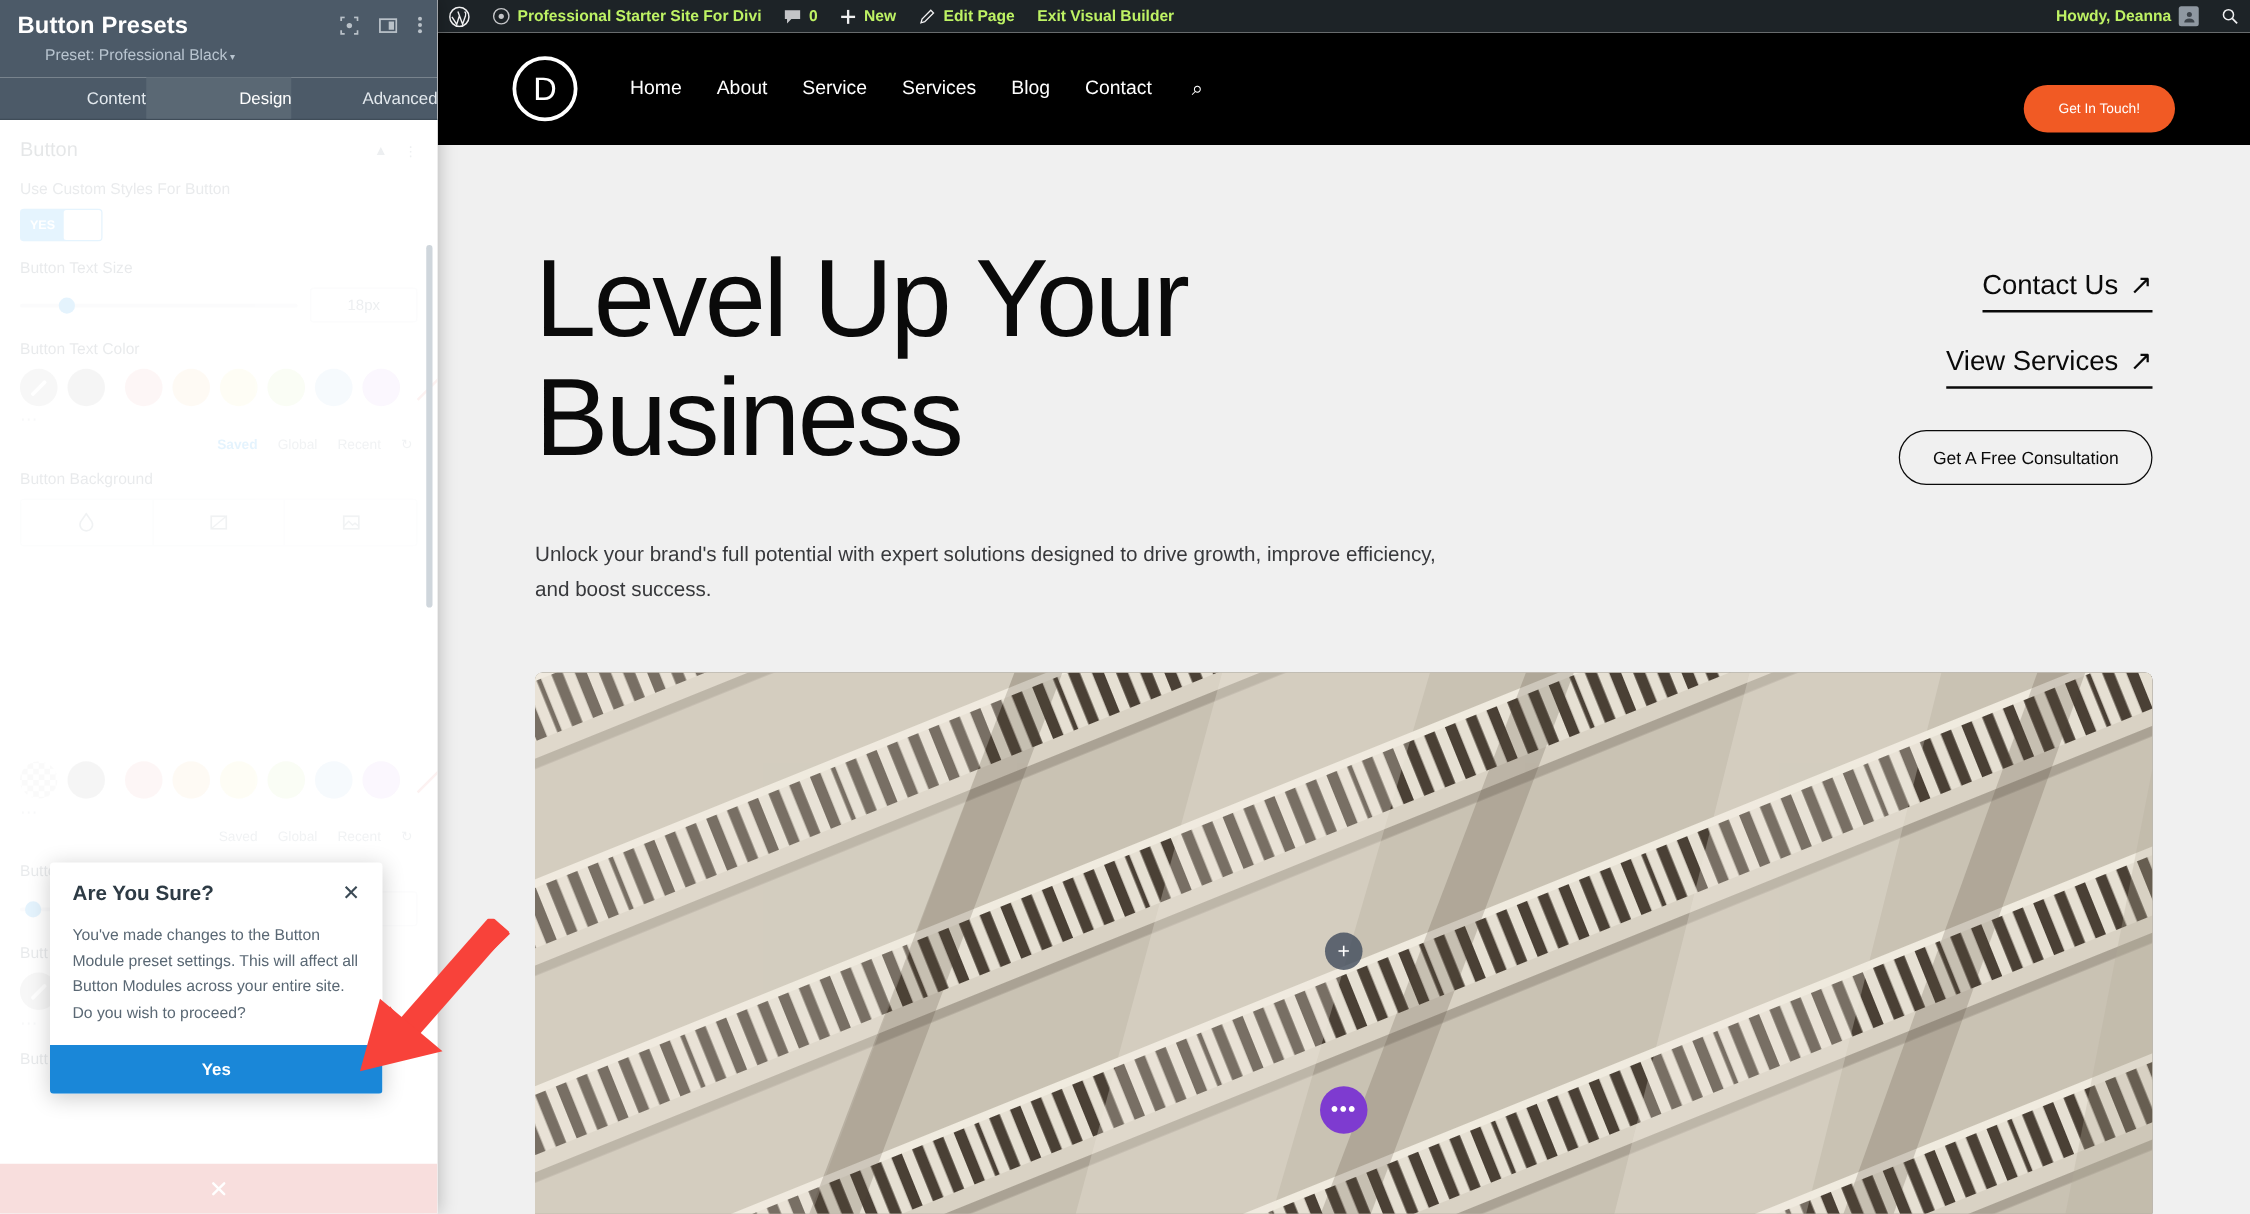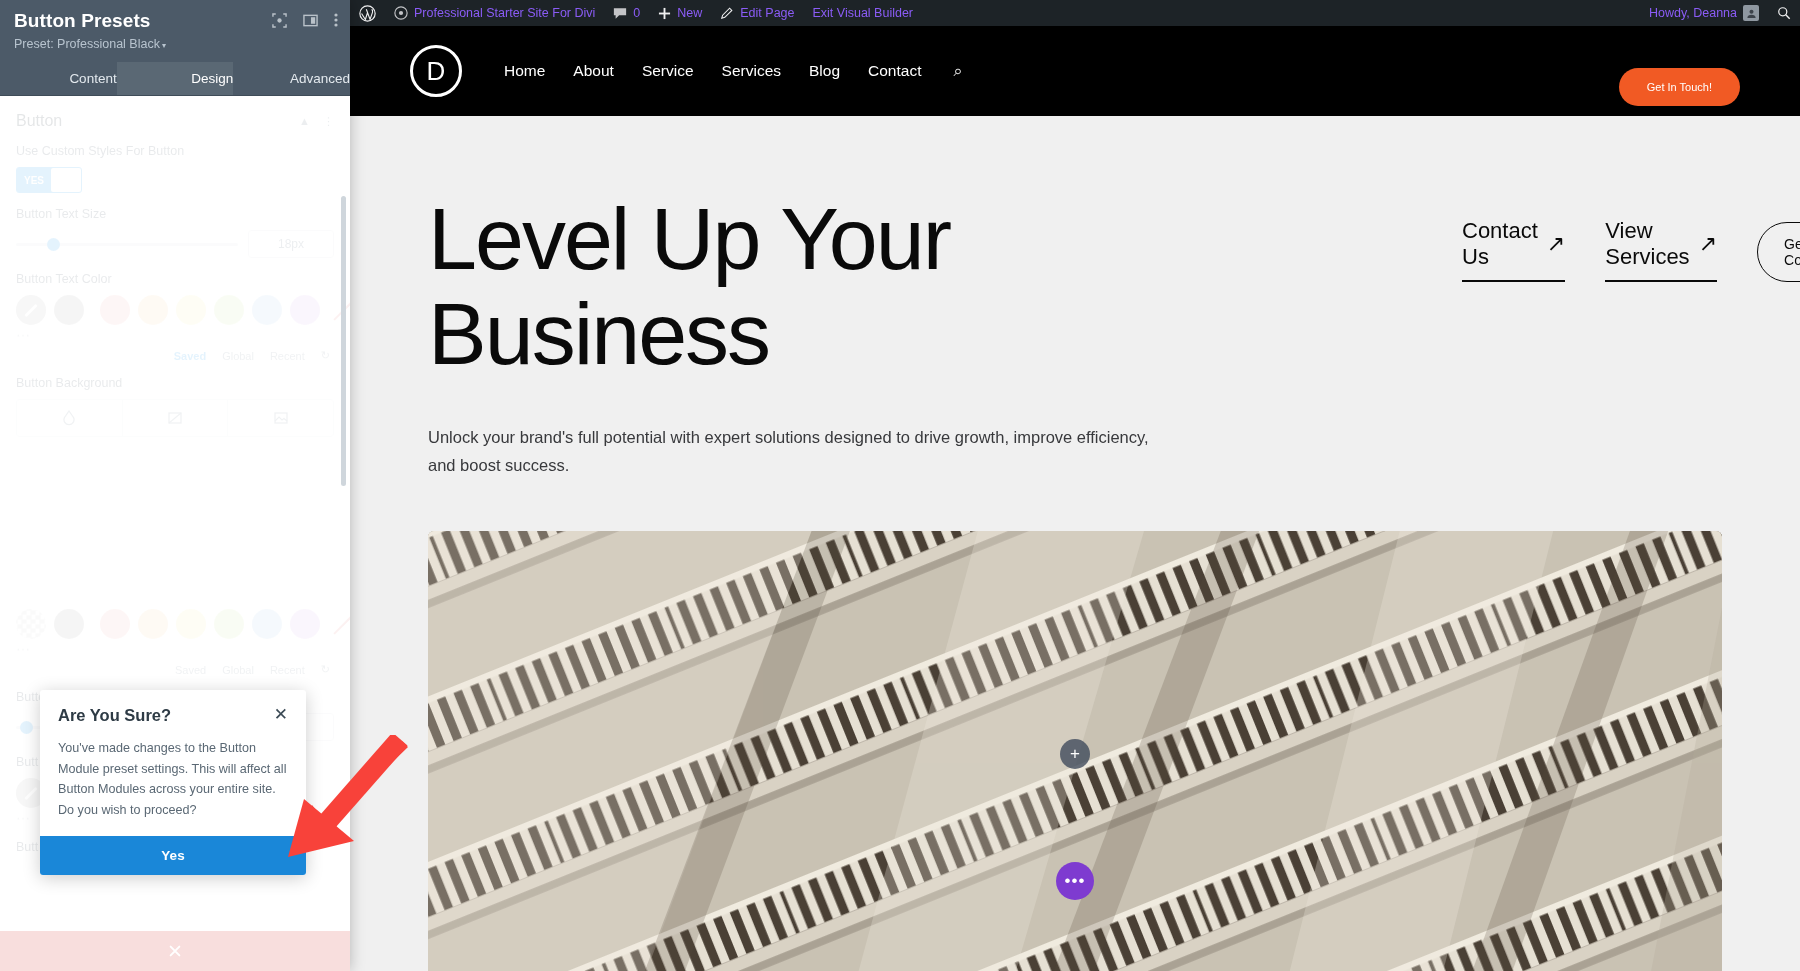--- a/index.html
+++ b/index.html
@@ -19,21 +19,21 @@
     box-shadow: 0 0 14px rgba(0,0,0,.25);
     overflow: hidden;
     z-index: 40;
   }
   .panel-header {
     background: #4c5a68; color: #fff;
     padding: 10px 4px 0 14px; height: 62px;
     position: relative;
   }
   .panel-title { font-size: 19px; font-weight: bold; letter-spacing: .1px; }
-  .panel-preset { font-size: 12.5px; color: #b8c4cf; margin-top: 5px; }
+  .panel-preset { font-size: 12.5px; color: #b8c4cf; margin-top: 5px; margin-left: 22px; }
   .panel-preset .caret { font-size: 8px; margin-left: 2px; }
   .panel-header-icons {
     position: absolute; right: 12px; top: 12px;
     display: flex; align-items: center; gap: 16px;
   }
   .hdr-ico { opacity: .72; display: flex; align-items: center; justify-content: center; }
   .hdr-ico svg { display: block; }
   .panel-tabs {
     display: flex; background: #4c5a68; height: 34px;
     border-bottom: 1px solid #3f4c58;
@@ -168,21 +168,21 @@
 
   
   .wp-bar {
     position: absolute; left: 350px; top: 0; width: 1450px; height: 26px;
     background: #1d2327; color: #f0f0f1;
     display: flex; align-items: center;
     font-size: 12.5px; z-index: 20;
   }
   .wp-item {
     display: flex; align-items: center; gap: 6px;
-    padding: 0 9px; height: 26px; color: #8b5cf6; white-space: nowrap;
+    padding: 0 9px; height: 26px; color: #bef264; white-space: nowrap; font-weight: bold;
   }
   .wp-spacer { flex: 1; }
   .wp-avatar {
     width: 16px; height: 16px; background: #8f98a1; border-radius: 2px;
     display: flex; align-items: center; justify-content: center;
   }
 
   
   .site {
     position: absolute; left: 350px; top: 26px;
@@ -210,21 +210,21 @@
 
   .hero { padding: 75px 78px 0 78px; position: relative; }
   .hero-row { display: flex; align-items: flex-start; }
   .hero-left { flex: 1; }
   .hero-h1 {
     font-size: 88px; line-height: 1.08; color: #0a0a0a;
     font-weight: 400; letter-spacing: -2px;
   }
   .hero-right {
     width: 260px; padding-top: 24px;
-    display: flex; flex-direction: row; gap: 40px;
+    display: flex; flex-direction: column; align-items: flex-end; gap: 26px;
   }
   .hero-link {
     font-size: 22px; color: #0a0a0a; border-bottom: 2px solid #0a0a0a;
     padding-bottom: 7px; display: inline-flex; align-items: center; gap: 9px;
   }
   .hero-btn {
     border: 1.5px solid #0a0a0a; border-radius: 40px;
     padding: 13px 26px; font-size: 14px; color: #0a0a0a; margin-top: 7px;
   }
   .hero-p {

